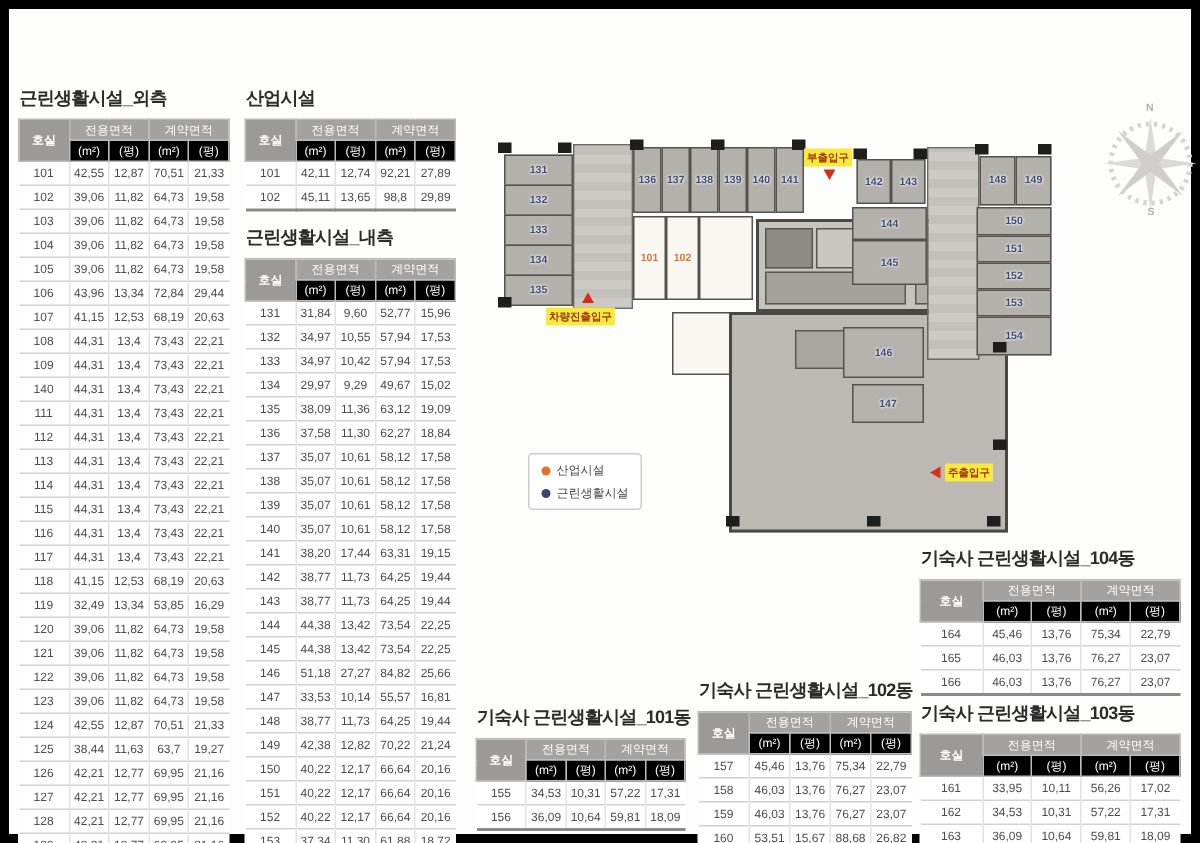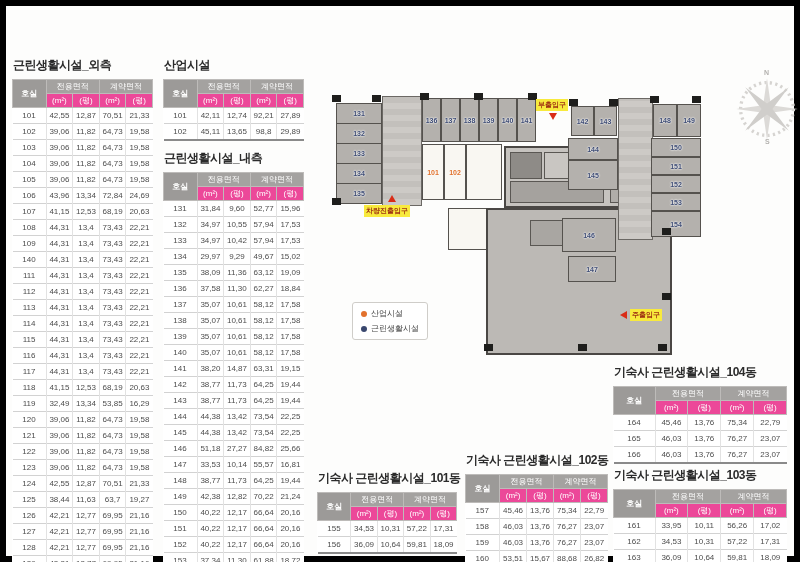--- a/index.html
+++ b/index.html
@@ -14,21 +14,21 @@
   .hdr-title{font-size:14px;font-weight:bold;letter-spacing:-0.5px;}
   .hdr-right{margin-left:auto;margin-right:14px;font-size:15px;font-weight:bold;}
   
   .tblwrap{position:absolute;}
   .tbl-title{font-size:12px;font-weight:bold;color:#2b2b2b;margin:0 0 5px 1px;letter-spacing:-0.5px;white-space:nowrap;}
   table.atable{border-collapse:collapse;table-layout:fixed;width:100%;background:#fff;
                border-bottom:2px solid #8a8a8a;}
   table.atable col.c0{width:24%;}
   table.atable th{background:#a4a2a0;color:#fff;font-weight:normal;font-size:8px;
                   border:1px solid #bdbbb9;height:13px;padding:0;}
-  table.atable tr.sub th{background:#ec4899;}
+  table.atable tr.sub th{background:#000000;}
   table.atable th.hroom{background:#9c9a98;font-weight:bold;}
   table.atable td{font-size:8px;color:#4c4c4c;text-align:center;height:15px;padding:0;
                   border-top:1px solid #d2d2d2;border-left:1px solid #e2e2e2;}
   table.atable td:first-child{border-left:none;}
   
   .plan{position:absolute;left:322px;top:62px;width:476px;height:398px;}
   .room{position:absolute;background:#b4b1ad;border:1px solid #55524e;color:#3d4b74;
         font-size:7px;font-weight:bold;display:flex;align-items:center;justify-content:center;
         text-shadow:0 0 2px #fff,0 0 2px #fff;}
   .room-white{background:#f9f7f2;color:#e0702a;}
@@ -116,21 +116,21 @@
               <td>39,06</td>
               <td>11,82</td>
               <td>64,73</td>
               <td>19,58</td>
             </tr>
             <tr>
               <td>106</td>
               <td>43,96</td>
               <td>13,34</td>
               <td>72,84</td>
-              <td>24,69</td>
+              <td>29,44</td>
             </tr>
             <tr>
               <td>107</td>
               <td>41,15</td>
               <td>12,53</td>
               <td>68,19</td>
               <td>20,63</td>
             </tr>
             <tr>
               <td>108</td>
@@ -422,21 +422,21 @@
             <tr>
               <td>140</td>
               <td>35,07</td>
               <td>10,61</td>
               <td>58,12</td>
               <td>17,58</td>
             </tr>
             <tr>
               <td>141</td>
               <td>38,20</td>
-              <td>14,87</td>
+              <td>17,44</td>
               <td>63,31</td>
               <td>19,15</td>
             </tr>
             <tr>
               <td>142</td>
               <td>38,77</td>
               <td>11,73</td>
               <td>64,25</td>
               <td>19,44</td>
             </tr>

